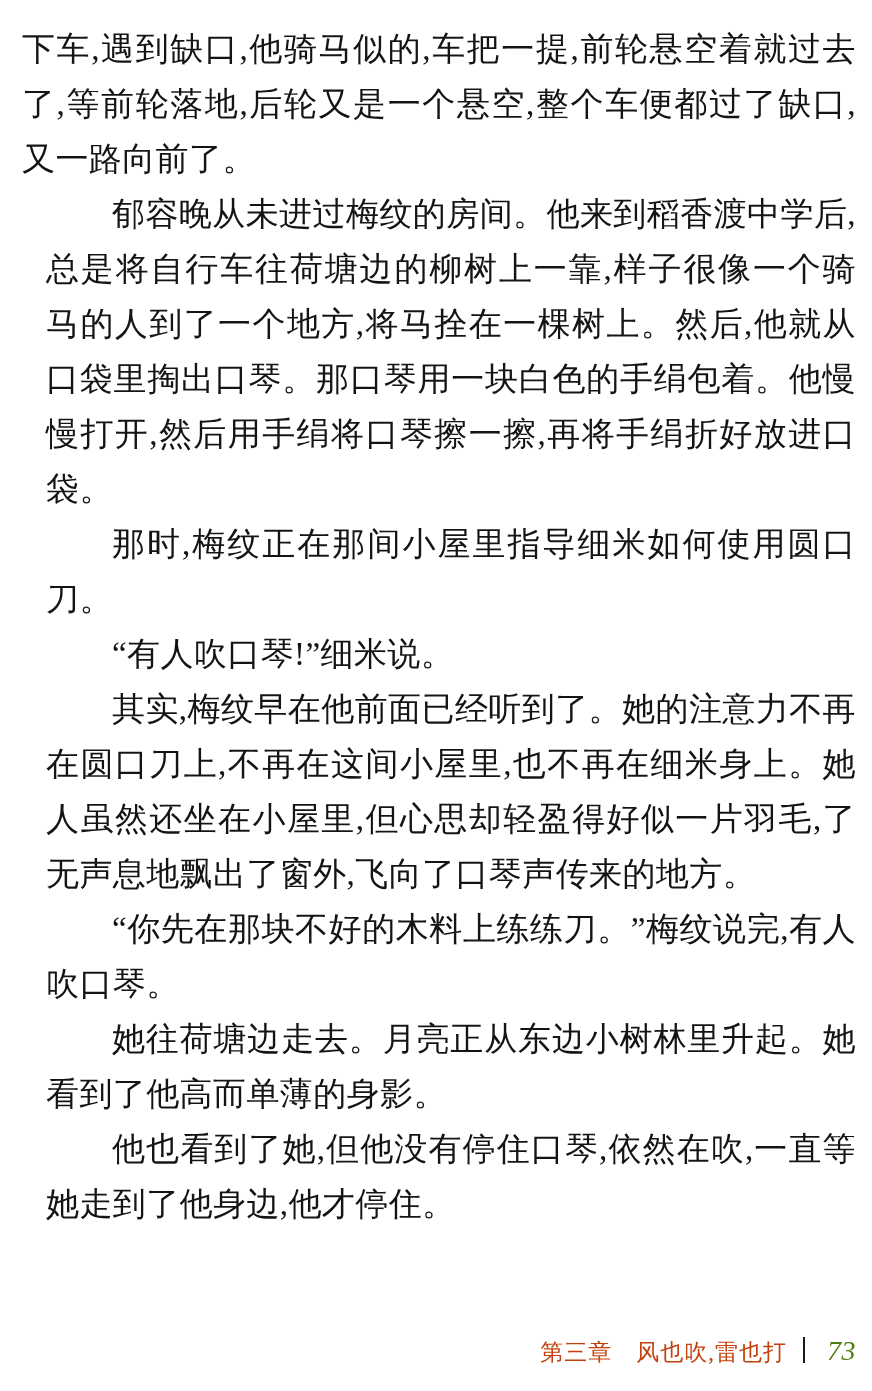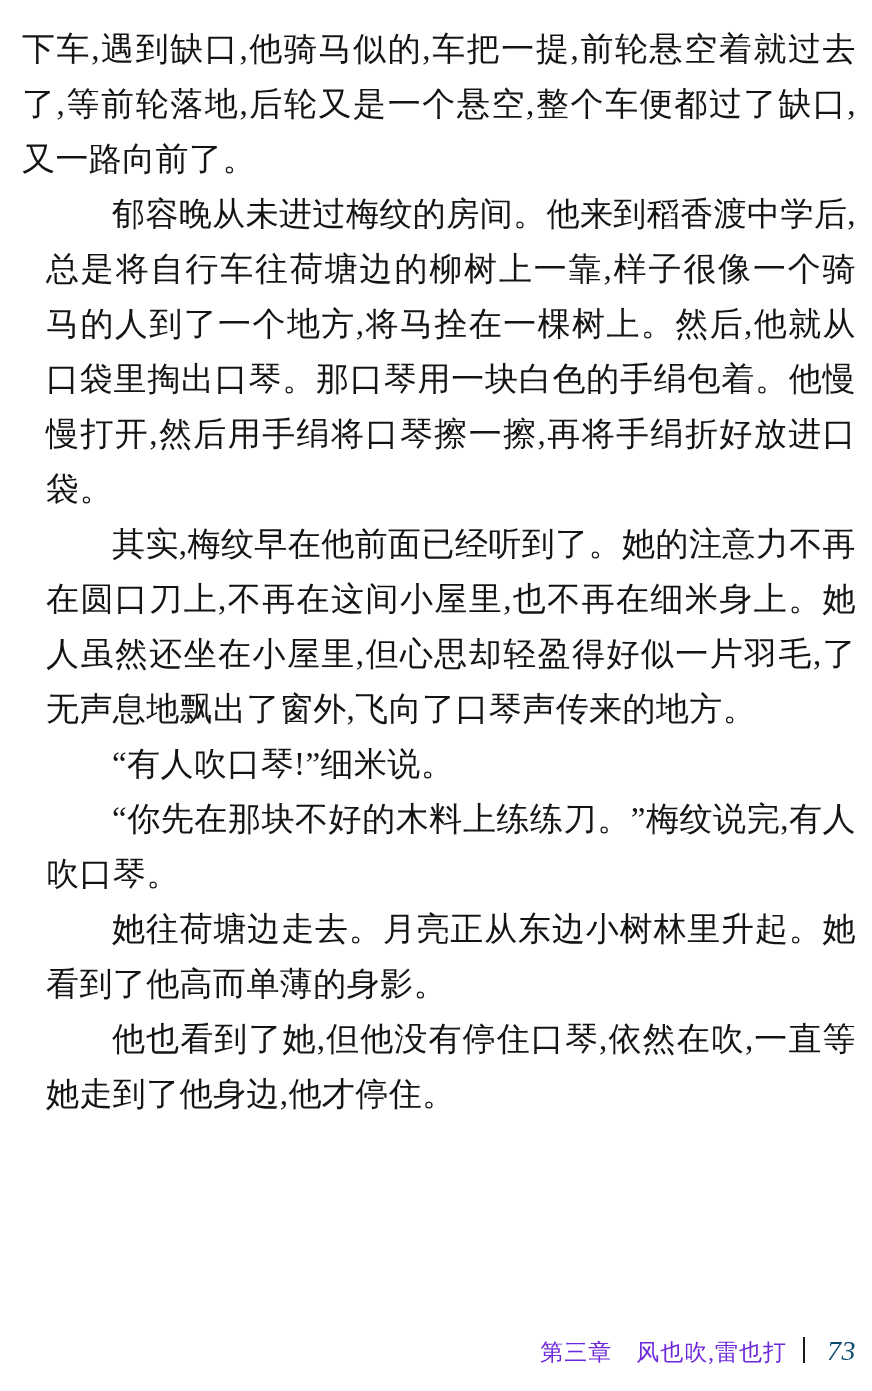--- a/index.html
+++ b/index.html
@@ -50,52 +50,53 @@
     bottom: 23px;
     display: flex;
     justify-content: flex-end;
     align-items: baseline;
     gap: 0;
   }
 
   .footer-chapter {
     font-size: 23px;
     letter-spacing: 1px;
-    color: #6d28d9;
+    color: #c2410c;
     white-space: pre;
   }
 
   .footer-divider {
     display: inline-block;
     width: 2px;
     height: 26px;
     background: #1a1a1a;
     margin: 0 22px 0 16px;
     position: relative;
     top: 3px;
   }
 
   .footer-pageno {
     font-size: 28px;
     font-style: italic;
     font-family: "Liberation Serif", "DejaVu Serif", serif;
-    color: #0c4a6e;
+    color: #4d7c0f;
     letter-spacing: 0.5px;
   }
 </style>
 </head>
 <body>
 
 <div class="page">
 
   <div class="body-text">
     <p class="para">下车,遇到缺口,他骑马似的,车把一提,前轮悬空着就过去了,等前轮落地,后轮又是一个悬空,整个车便都过了缺口,又一路向前了。</p>
     <p class="para indent">郁容晚从未进过梅纹的房间。他来到稻香渡中学后,总是将自行车往荷塘边的柳树上一靠,样子很像一个骑马的人到了一个地方,将马拴在一棵树上。然后,他就从口袋里掏出口琴。那口琴用一块白色的手绢包着。他慢慢打开,然后用手绢将口琴擦一擦,再将手绢折好放进口袋。</p>
+    <p class="para indent">那时,梅纹正在那间小屋里指导细米如何使用圆口刀。</p>
+    <p class="para indent">“有人吹口琴!”细米说。</p>
     <p class="para indent">其实,梅纹早在他前面已经听到了。她的注意力不再在圆口刀上,不再在这间小屋里,也不再在细米身上。她人虽然还坐在小屋里,但心思却轻盈得好似一片羽毛,了无声息地飘出了窗外,飞向了口琴声传来的地方。</p>
-    <p class="para indent">“有人吹口琴!”细米说。</p>
     <p class="para indent">“你先在那块不好的木料上练练刀。”梅纹说完,有人吹口琴。</p>
     <p class="para indent">她往荷塘边走去。月亮正从东边小树林里升起。她看到了他高而单薄的身影。</p>
     <p class="para indent">他也看到了她,但他没有停住口琴,依然在吹,一直等她走到了他身边,他才停住。</p>
 
   </div>
 
   <div class="footer">
     <span class="footer-chapter">第三章　风也吹,雷也打</span>
     <span class="footer-divider"></span>
     <span class="footer-pageno">73</span>

